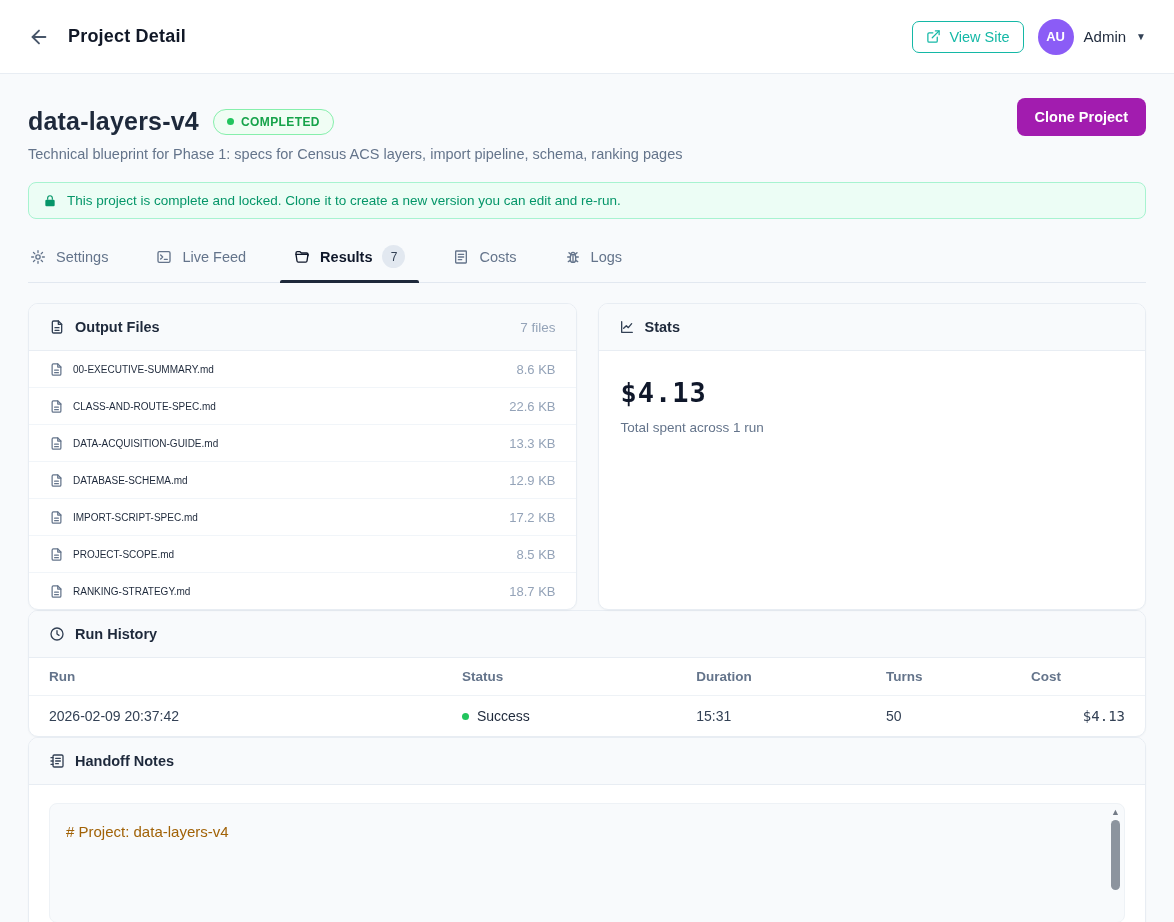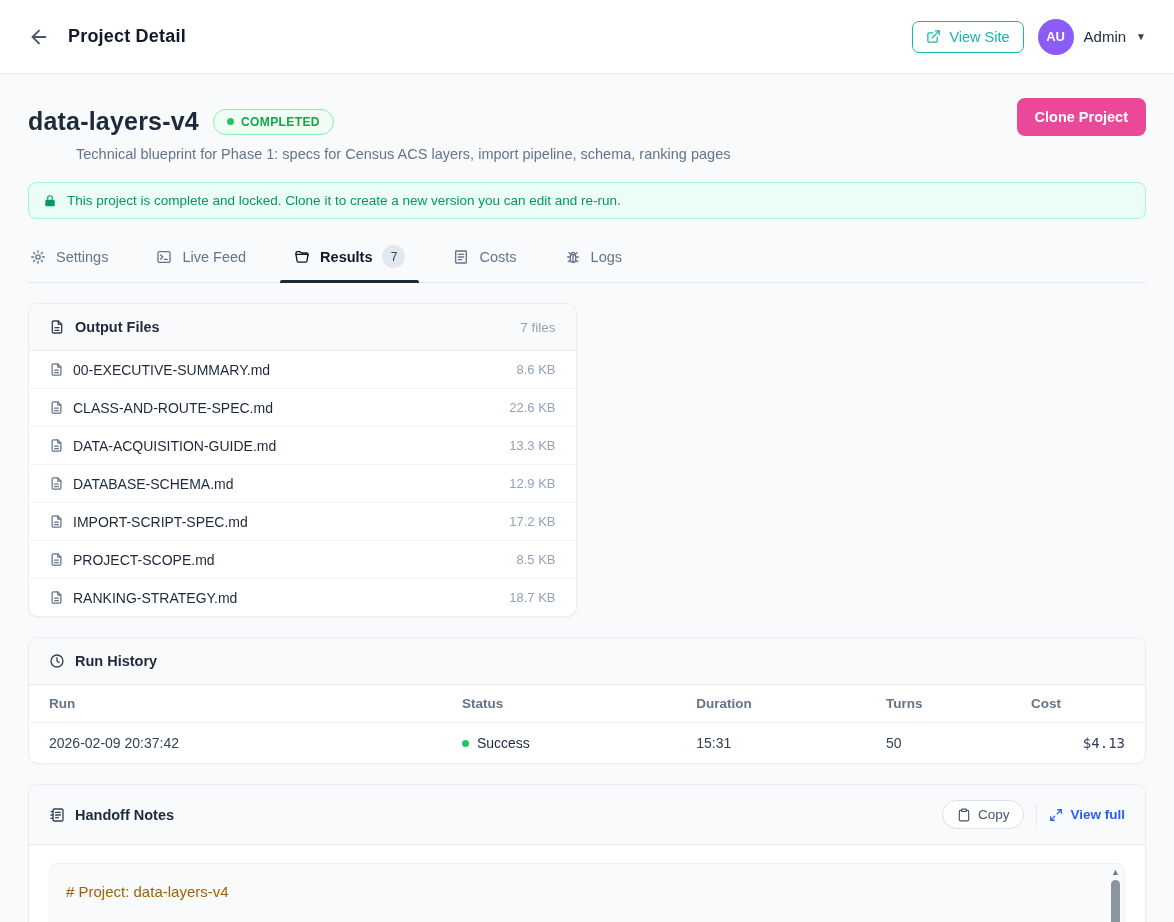--- a/index.html
+++ b/index.html
@@ -43,25 +43,25 @@
   .project-title-row { display: flex; align-items: center; gap: 14px; }
   .project-title { font-size: 25px; font-weight: 700; color: #1e293b; letter-spacing: .2px; }
   .status-badge {
     display: inline-flex; align-items: center; gap: 7px;
     background: #f0fdf4; border: 1px solid #86efac; color: #16a34a;
     border-radius: 999px; padding: 5px 13px; font-size: 12px; font-weight: 700;
     letter-spacing: .4px;
   }
   .dot { width: 7px; height: 7px; border-radius: 50%; background: #22c55e; display: inline-block; }
   .clone-btn {
-    background: #ec4899; color: #fff; border: none; border-radius: 8px;
+    background: #a21caf; color: #fff; border: none; border-radius: 8px;
     font-size: 14.5px; font-weight: 700; padding: 11px 18px; cursor: pointer;
     font-family: inherit;
   }
-  .project-desc { margin-top: 10px; font-size: 14.5px; color: #64748b; margin-left: 48px; }
+  .project-desc { margin-top: 10px; font-size: 14.5px; color: #64748b; }
 
   .locked-banner {
     margin-top: 20px; background: #ecfdf5; border: 1px solid #a7f3d0;
     border-radius: 8px; padding: 10px 14px;
     display: flex; align-items: center; gap: 10px;
     color: #059669; font-size: 13.5px;
   }
 
   
   .tabs { margin-top: 22px; display: flex; gap: 44px; border-bottom: 1px solid #e2e8f0; }
@@ -94,32 +94,32 @@
   .card-header-left { display: flex; align-items: center; gap: 10px; color: #334155; }
   .card-title { font-size: 14.5px; font-weight: 700; color: #1e293b; }
   .card-header-meta { font-size: 13.5px; color: #94a3b8; }
 
   .file-row {
     display: flex; align-items: center; justify-content: space-between;
     padding: 10.5px 20px; border-bottom: 1px solid #f1f5f9; cursor: pointer;
   }
   .file-row:last-child { border-bottom: none; }
   .file-left { display: flex; align-items: center; gap: 9px; color: #64748b; }
-  .file-name { font-size: 14px; color: #1e293b; }
+  .file-name { font-size: 10px; color: #1e293b; }
   .file-size { font-size: 13px; color: #94a3b8; }
 
   .stats-body { padding: 26px 22px; }
   .stats-value {
     font-family: "DejaVu Sans Mono", monospace; font-size: 27px; font-weight: 700;
     color: #0f172a; letter-spacing: 1px;
   }
   .stats-sub { margin-top: 12px; font-size: 13.5px; color: #64748b; }
 
   
-  .section-card { margin-top: 20px; }
+  .section-card { }
   table.runs { width: 100%; border-collapse: collapse; }
   table.runs th {
     text-align: left; font-weight: 700; font-size: 13.5px; color: #64748b;
     padding: 11px 20px; border-bottom: 1px solid #eef2f6;
   }
   table.runs td { font-size: 14px; color: #334155; padding: 12px 20px; }
   th.col-run { width: 37%; } th.col-status { width: 21%; }
   th.col-duration { width: 17%; } th.col-turns { width: 13%; }
   th.col-cost, td.cell-cost { text-align: right; }
   .status-cell { display: flex; align-items: center; gap: 8px; color: #1e293b; }
@@ -365,20 +365,37 @@
                   <path d="M9 13h6M9 17h6"></path>
                 </svg>
               </span>
               <span class="file-name">RANKING-STRATEGY.md</span>
             </span>
           <span class="file-size">18.7 KB</span>
         </div>
       </div>
     </section>
 
+    <section class="card">
+      <div class="card-header">
+        <div class="card-header-left">
+          <span>
+            <svg width="16" height="16" viewBox="0 0 24 24" fill="none" stroke="currentColor" stroke-width="2" stroke-linecap="round" stroke-linejoin="round">
+                <path d="M4 4v16h16"></path>
+                <path d="M7 14l4-4 3 3 5-6"></path>
+              </svg>
+          </span>
+          <span class="card-title">Stats</span>
+        </div>
+      </div>
+      <div class="stats-body">
+        <div class="stats-value">$4.13</div>
+        <div class="stats-sub">Total spent across 1 run</div>
+      </div>
+    </section>
   </div>
 
   <section class="card section-card">
     <div class="card-header">
       <div class="card-header-left">
         <span>
           <svg width="16" height="16" viewBox="0 0 24 24" fill="none" stroke="currentColor" stroke-width="2" stroke-linecap="round" stroke-linejoin="round">
               <circle cx="12" cy="12" r="9"></circle>
               <path d="M12 7v5l3 2"></path>
             </svg>
@@ -418,43 +435,20 @@
       <div class="card-header-left">
         <span>
           <svg width="16" height="16" viewBox="0 0 24 24" fill="none" stroke="currentColor" stroke-width="2" stroke-linecap="round" stroke-linejoin="round">
               <rect x="6" y="3" width="15" height="18" rx="2"></rect>
               <path d="M10 8h7M10 12h7M10 16h4"></path>
               <path d="M3 7h3M3 12h3M3 17h3"></path>
             </svg>
         </span>
         <span class="card-title">Handoff Notes</span>
       </div>
-      <div class="notes-actions">
-        <button class="copy-btn">
-          <span>
-            <svg width="14" height="14" viewBox="0 0 24 24" fill="none" stroke="currentColor" stroke-width="2" stroke-linecap="round" stroke-linejoin="round">
-                <rect x="8" y="2" width="8" height="4" rx="1"></rect>
-                <path d="M16 4h2a2 2 0 0 1 2 2v14a2 2 0 0 1-2 2H6a2 2 0 0 1-2-2V6a2 2 0 0 1 2-2h2"></path>
-              </svg>
-          </span>
-          <span>Copy</span>
-        </button>
-        <span class="notes-divider"></span>
-        <button class="view-full-link">
-          <span>
-            <svg width="14" height="14" viewBox="0 0 24 24" fill="none" stroke="currentColor" stroke-width="2.2" stroke-linecap="round" stroke-linejoin="round">
-                <path d="M15 3h6v6"></path>
-                <path d="M9 21H3v-6"></path>
-                <path d="M21 3l-7 7"></path>
-                <path d="M3 21l7-7"></path>
-              </svg>
-          </span>
-          <span>View full</span>
-        </button>
-      </div>
     </div>
     <div class="notes-body">
       <div class="notes-box">
         <div class="notes-text"># Project: data-layers-v4</div>
         <div class="notes-scrollbar">
           <span class="scroll-up">▲</span>
           <span class="scroll-thumb"></span>
         </div>
       </div>
     </div>

